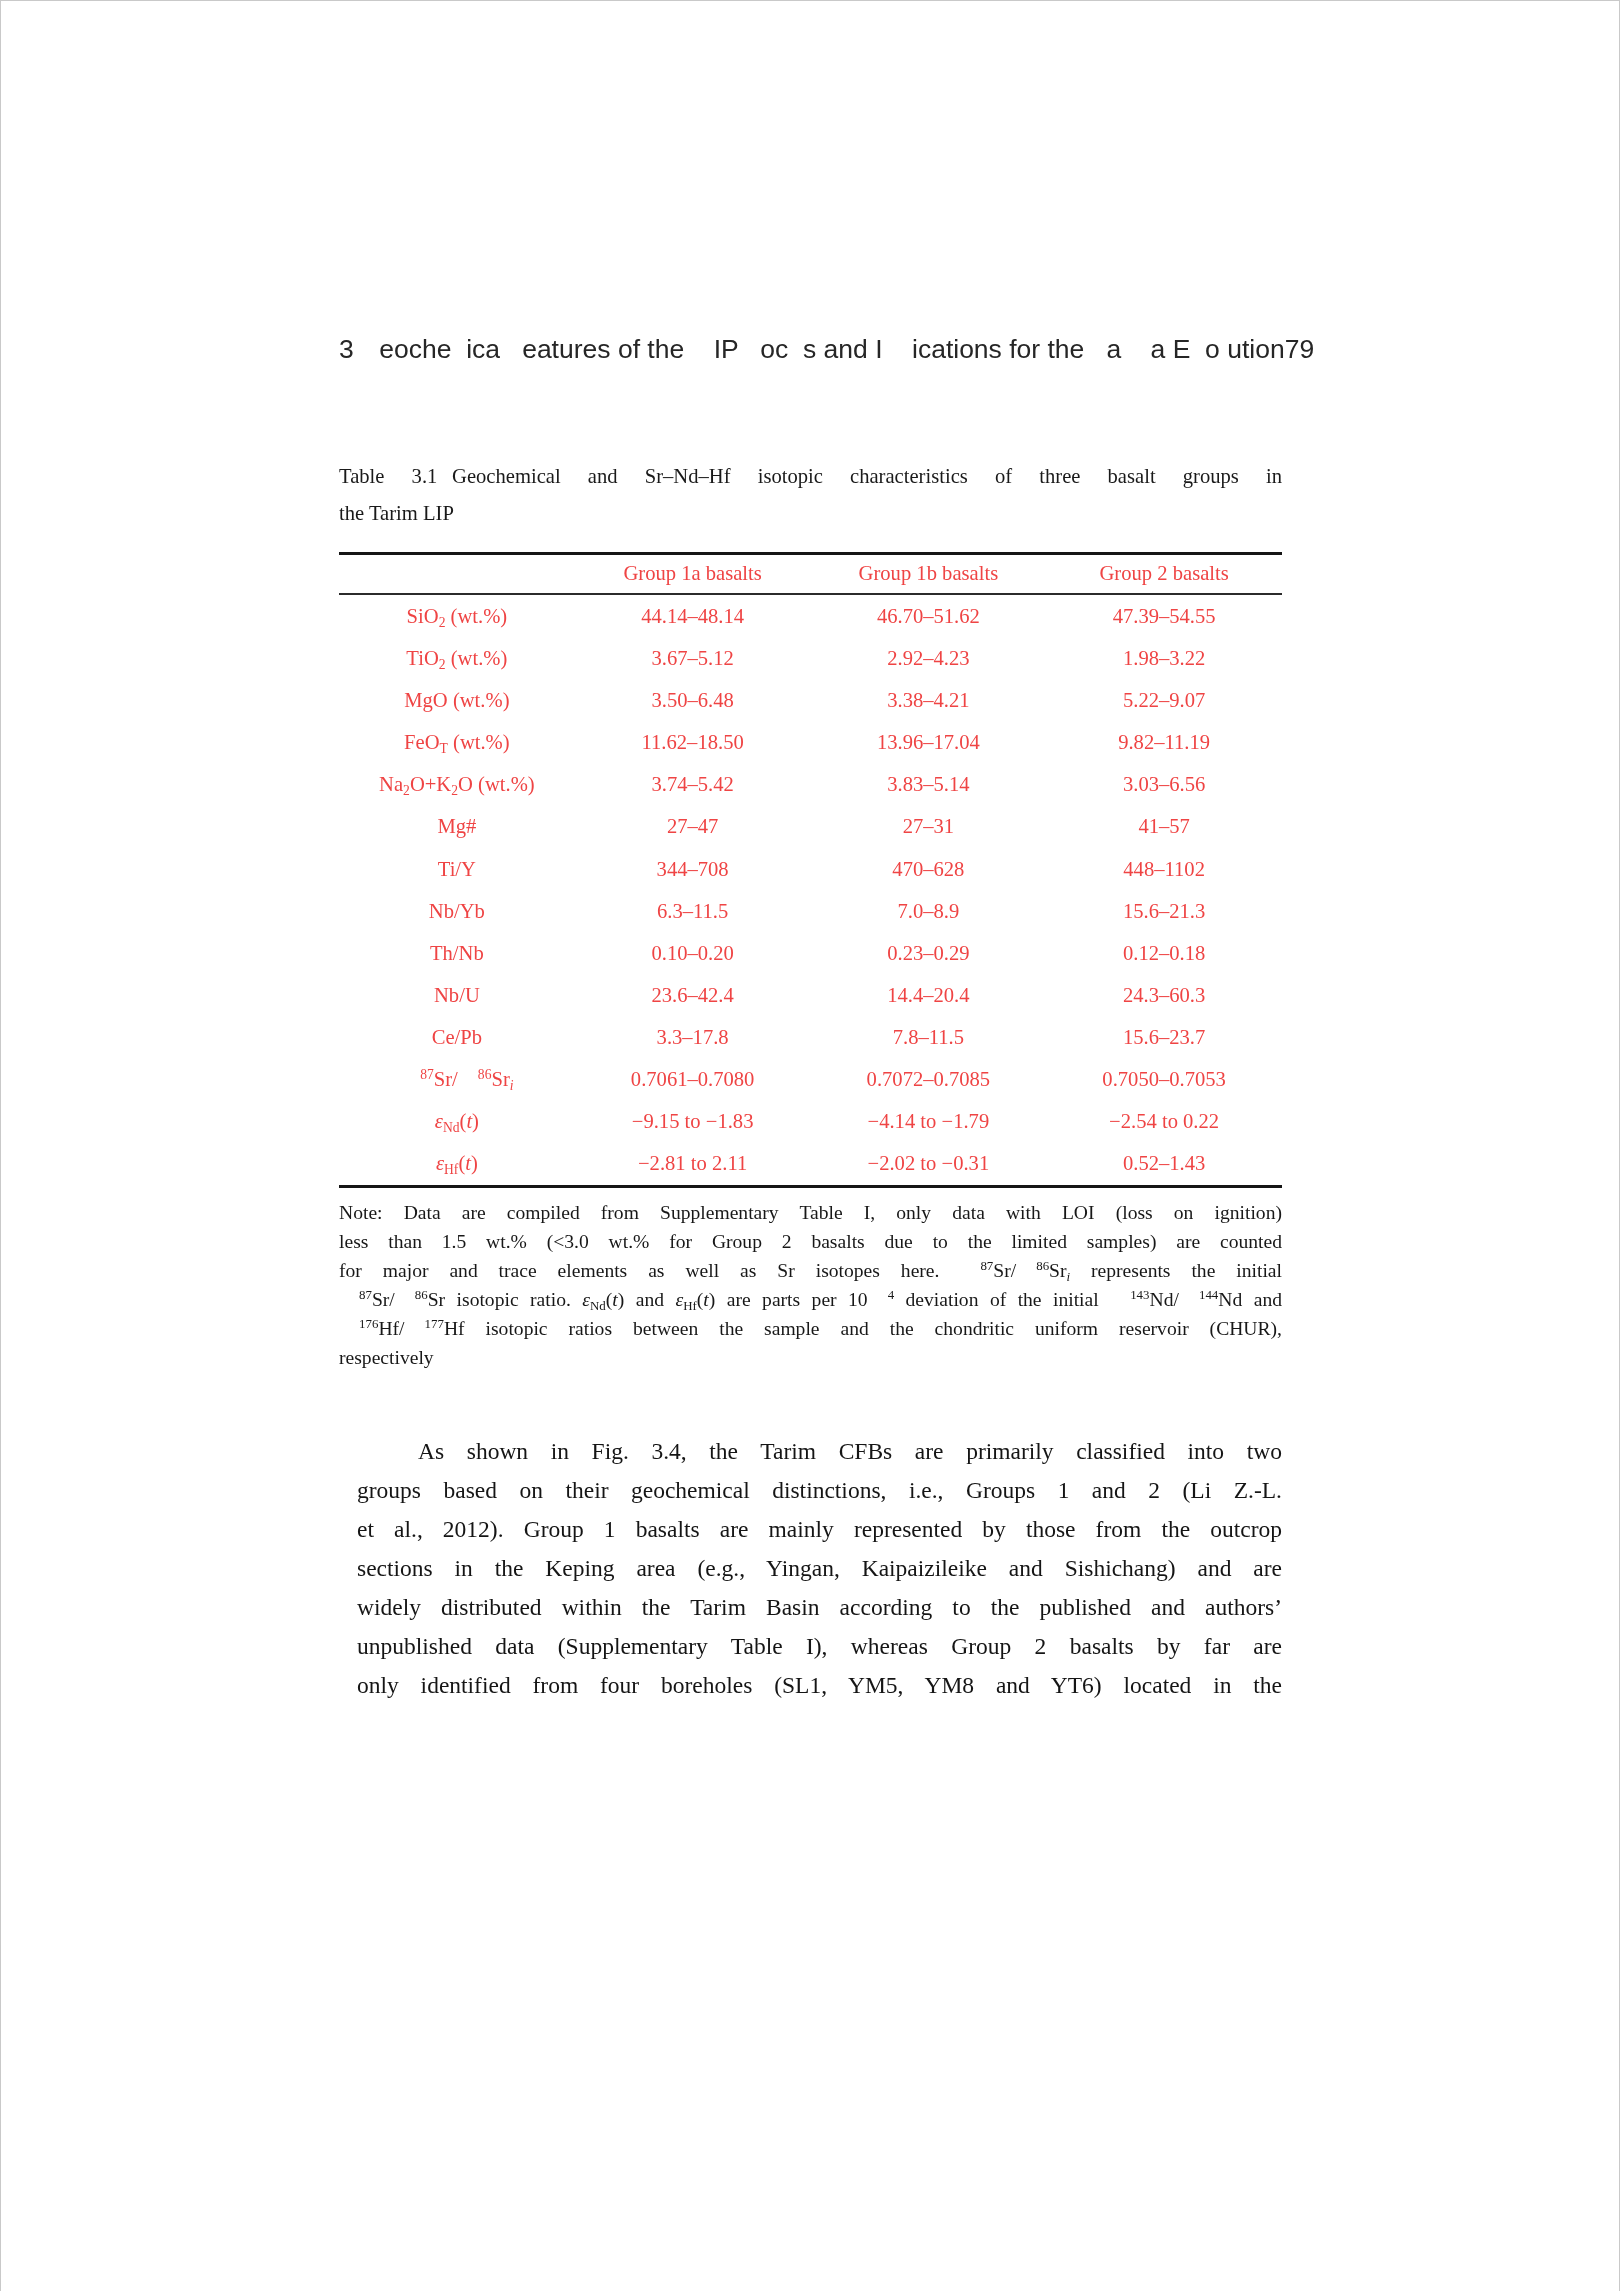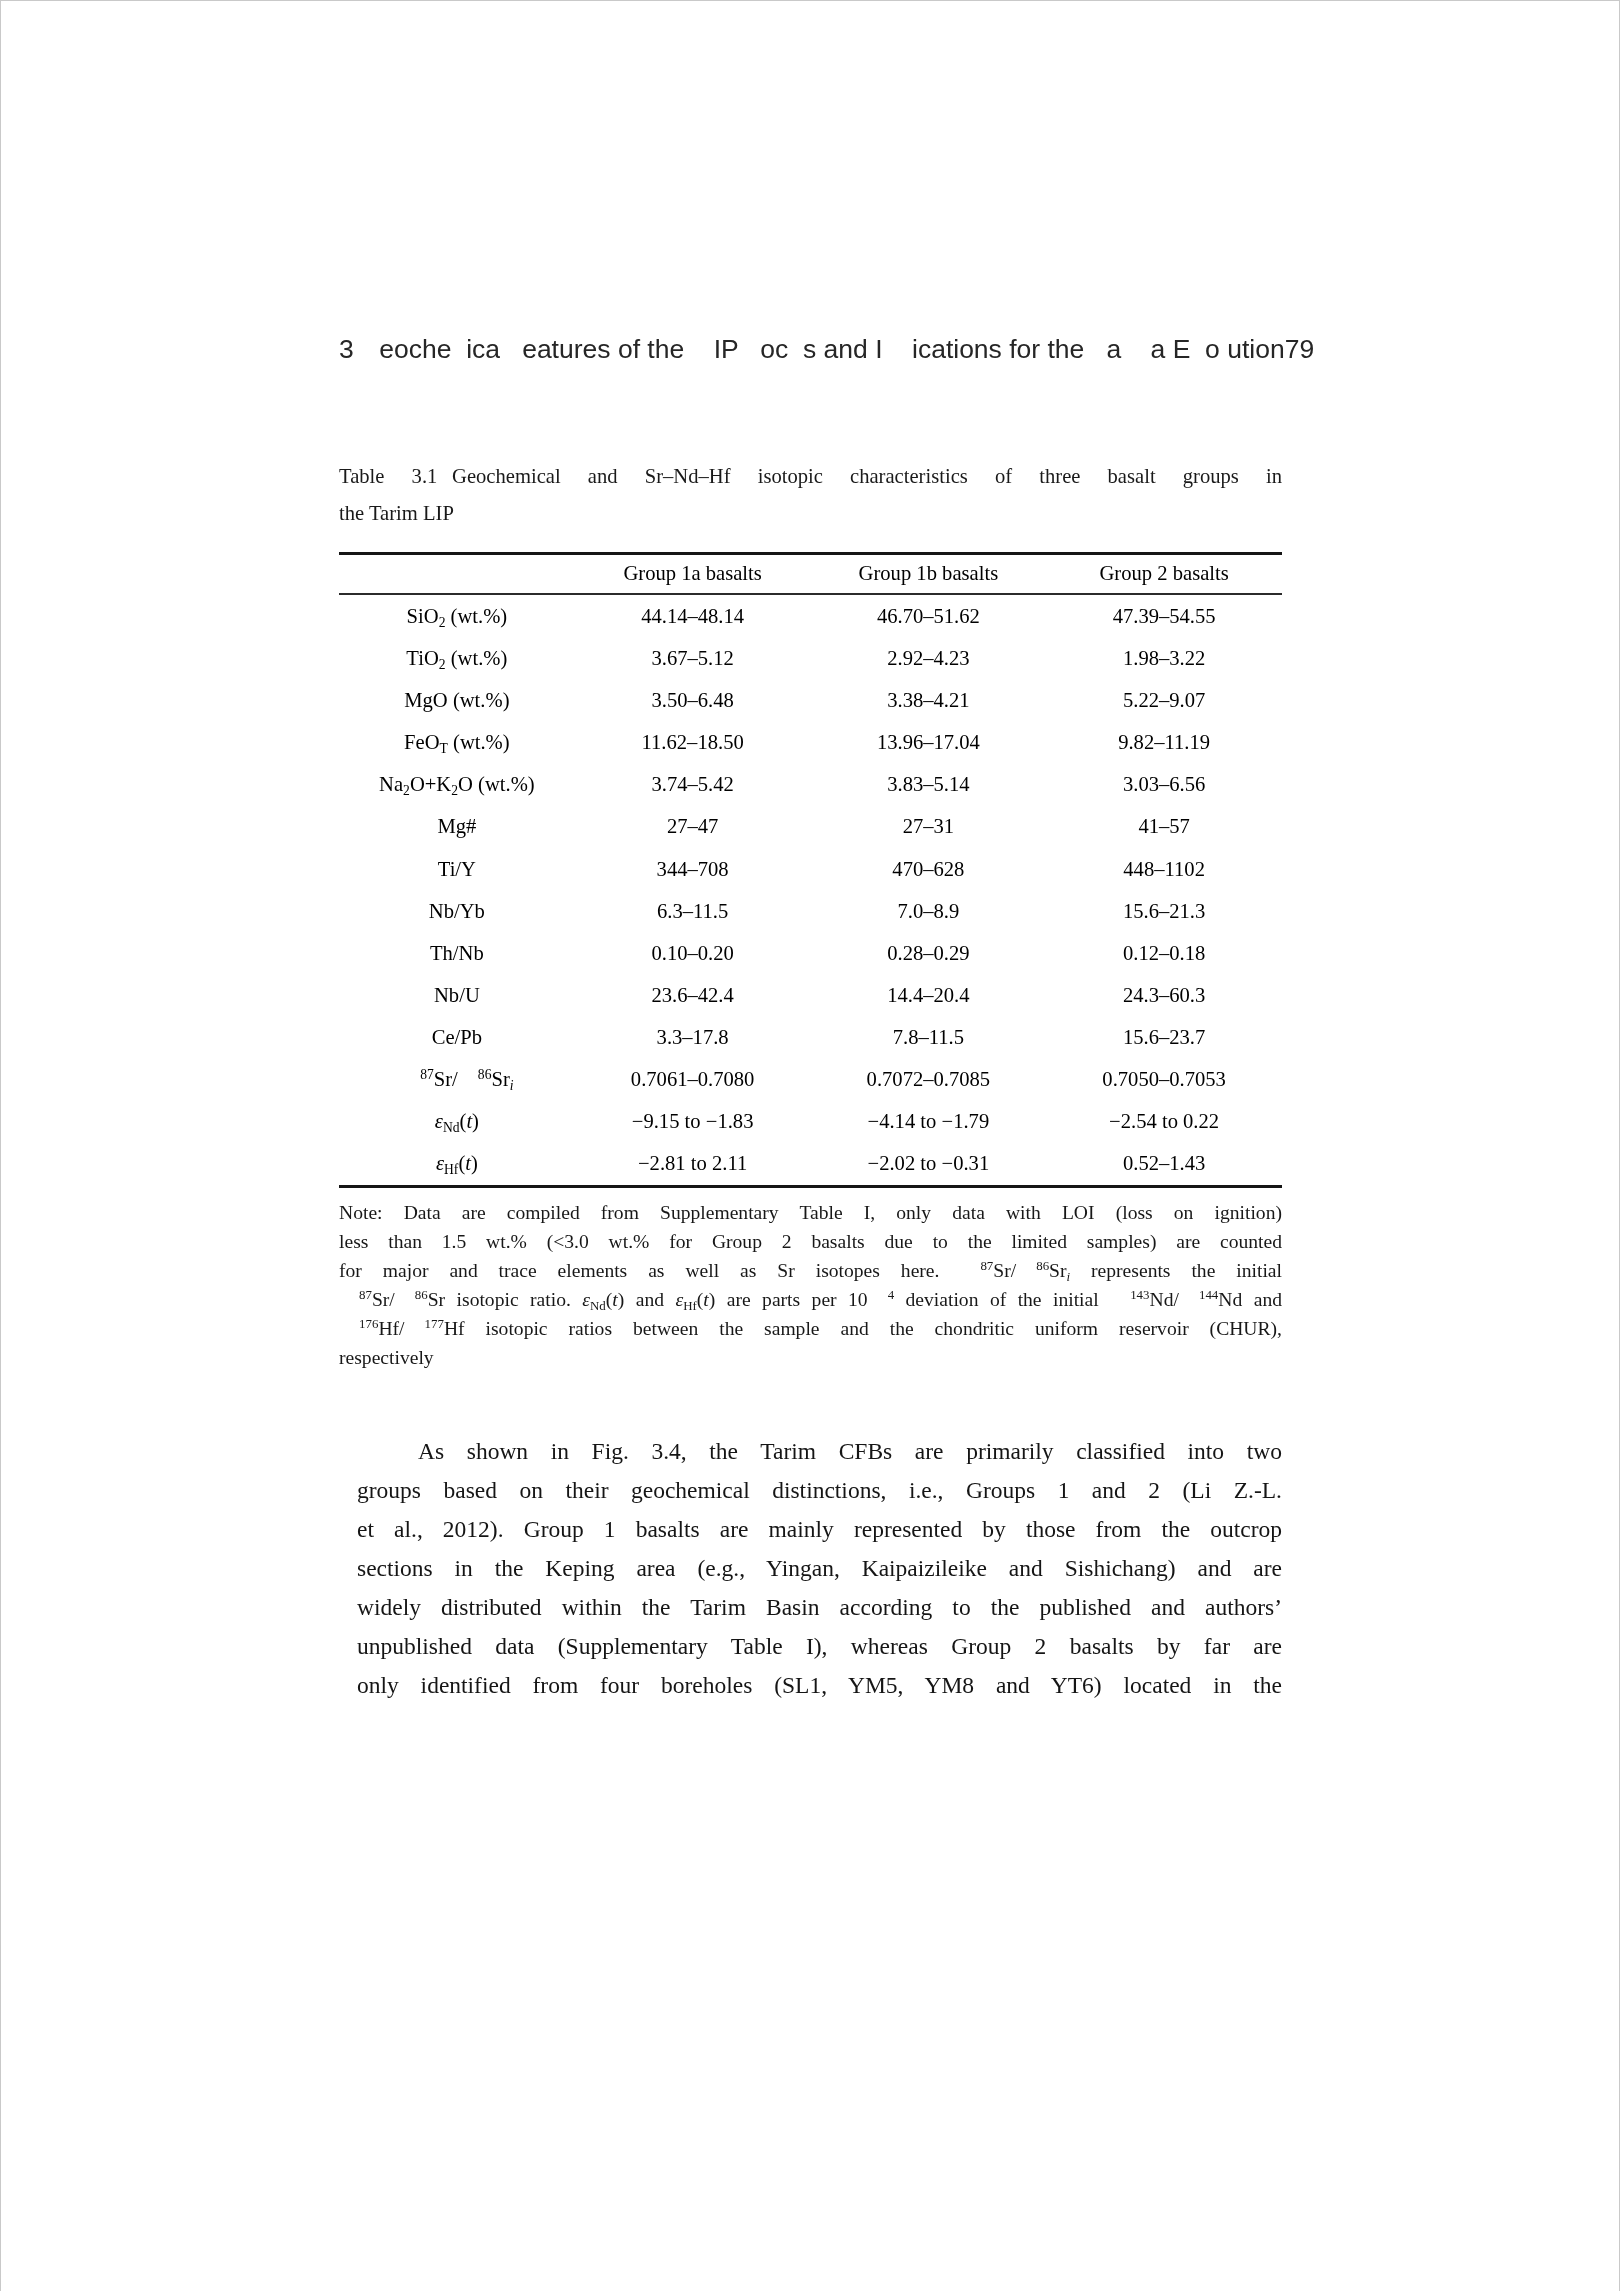--- a/index.html
+++ b/index.html
@@ -36,21 +36,21 @@
   .cap-label { margin-right: 14.7px; }
 
   
   .tbl-wrap { top: 551px; }
   table.geo {
     width: 100%;
     border-collapse: collapse;
     border-top: 3.9px solid #151515;
     border-bottom: 3.9px solid #151515;
     font-size: 20.6px;
-    color: #000000;
+    color: #ef4444;
   }
   table.geo th, table.geo td { font-weight: normal; vertical-align: middle; }
   table.geo thead th {
     border-bottom: 2px solid #2b2b2b;
     text-align: center;
     padding: 5.9px 0 7.8px 0;
     line-height: 24.5px;
   }
   table.geo thead th.stub { text-align: left; }
   table.geo td { text-align: center; padding: 8.8px 0 8.8px 0; line-height: 24.5px; }
@@ -140,21 +140,21 @@
           </tr>
           <tr>
             <td class="stub">Nb/Yb</td>
             <td>6.3–11.5</td>
             <td>7.0–8.9</td>
             <td>15.6–21.3</td>
           </tr>
           <tr>
             <td class="stub">Th/Nb</td>
             <td>0.10–0.20</td>
-            <td>0.28–0.29</td>
+            <td>0.23–0.29</td>
             <td>0.12–0.18</td>
           </tr>
           <tr>
             <td class="stub">Nb/U</td>
             <td>23.6–42.4</td>
             <td>14.4–20.4</td>
             <td>24.3–60.3</td>
           </tr>
           <tr>
             <td class="stub">Ce/Pb</td>

